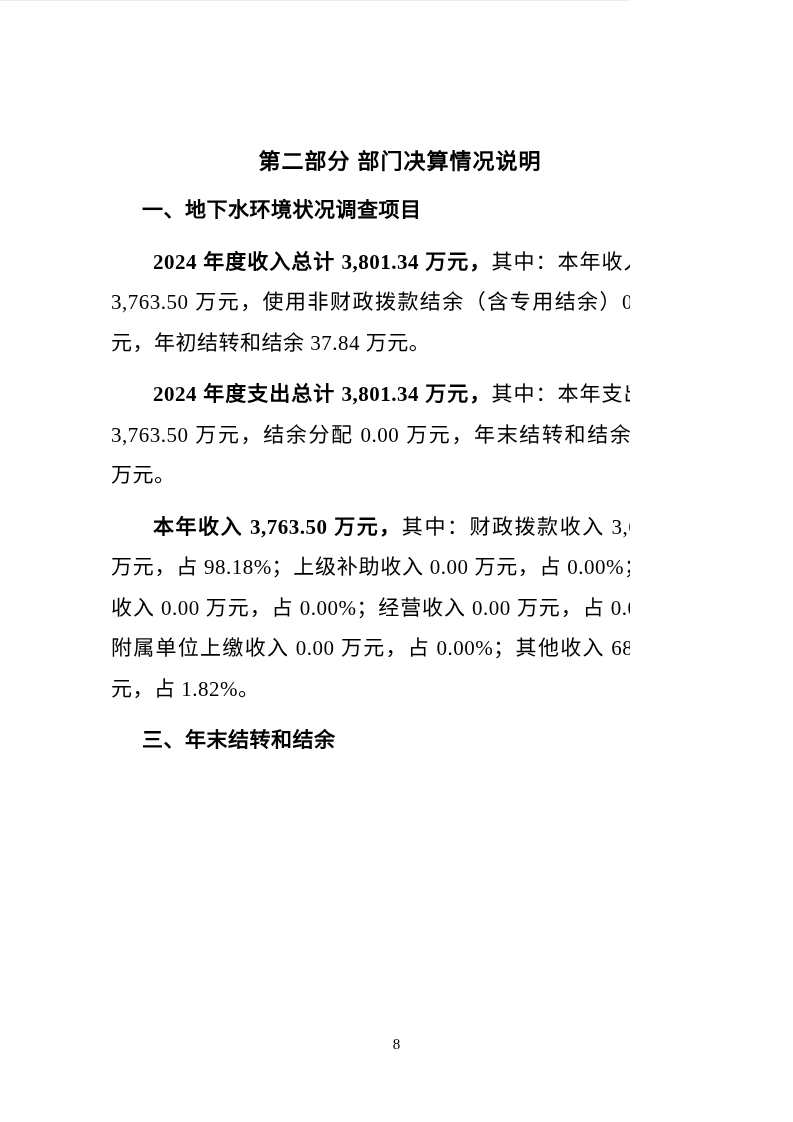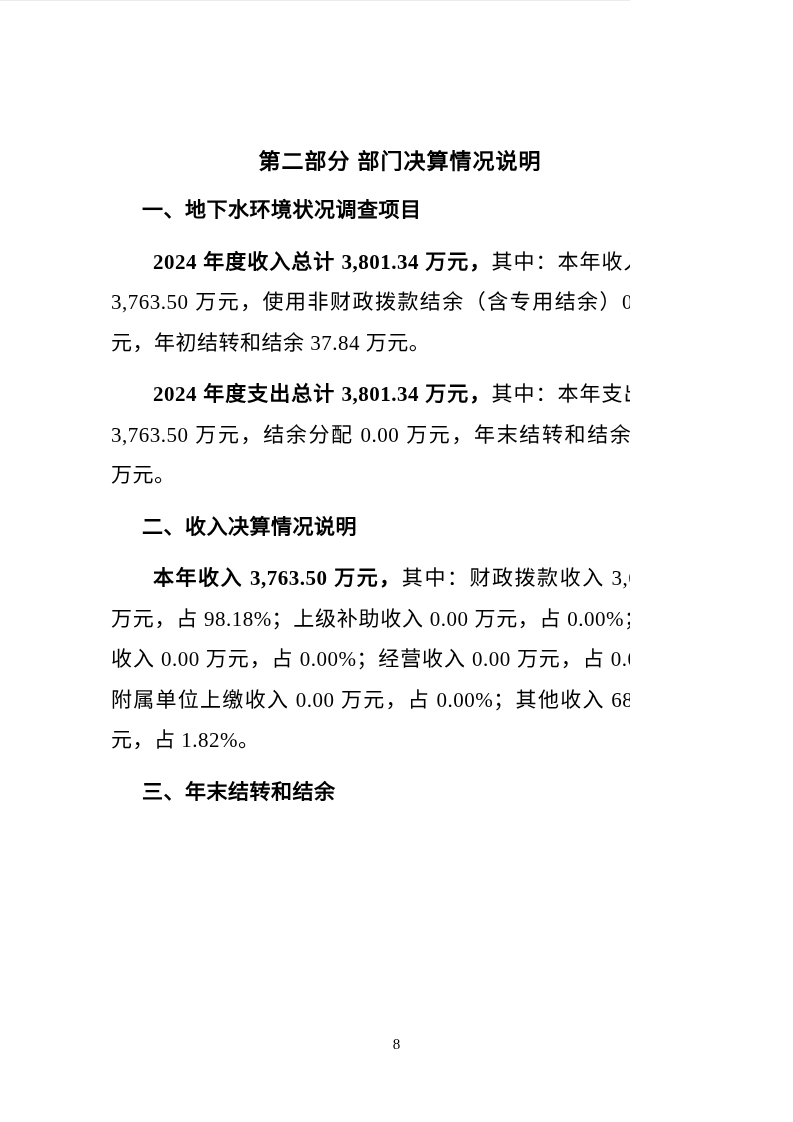--- a/index.html
+++ b/index.html
@@ -75,21 +75,20 @@
 
     <h1 class="doc-title">第二部分 部门决算情况说明</h1>
 
     <h2 class="sec-heading">一、地下水环境状况调查项目</h2>
 
     <p class="para"><span class="lead">2024 年度收入总计 3,801.34 万元，</span><span>其中：本年收入合计 3,763.50 万元，使用非财政拨款结余（含专用结余）0.00 万元，年初结转和结余 37.84 万元。</span></p>
 
     <p class="para"><span class="lead">2024 年度支出总计 3,801.34 万元，</span><span>其中：本年支出合计 3,763.50 万元，结余分配 0.00 万元，年末结转和结余 37.84 万元。</span></p>
 
 
-    <h2 class="sec-heading">二、收入决算情况说明</h2>
 
     <p class="para"><span class="lead">本年收入 3,763.50 万元，</span><span>其中：财政拨款收入 3,694.89 万元，占 98.18%；上级补助收入 0.00 万元，占 0.00%；事业收入 0.00 万元，占 0.00%；经营收入 0.00 万元，占 0.00%；附属单位上缴收入 0.00 万元，占 0.00%；其他收入 68.61 万元，占 1.82%。</span></p>
 
     <h2 class="sec-heading">三、年末结转和结余</h2>
 
   </div>
 
   <div class="page-footer">
     <span class="page-number">8</span>
   </div>

